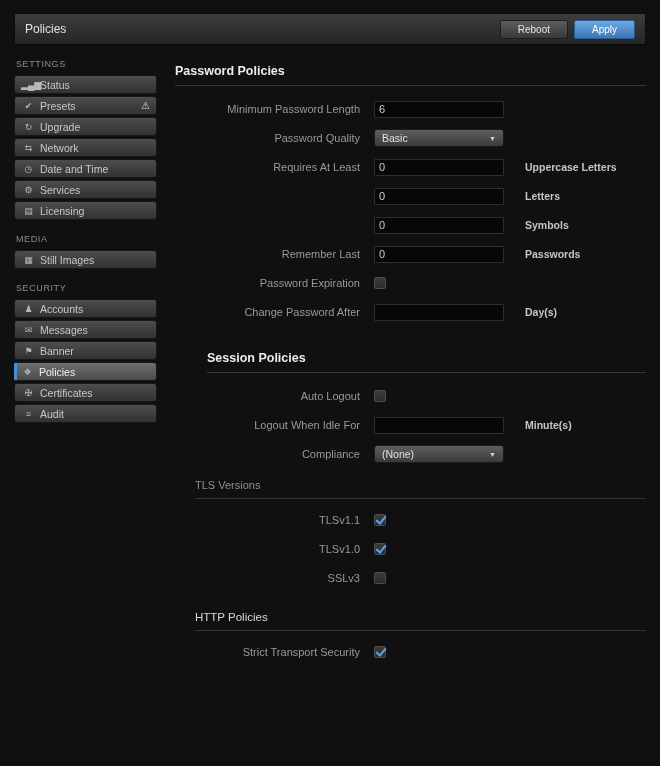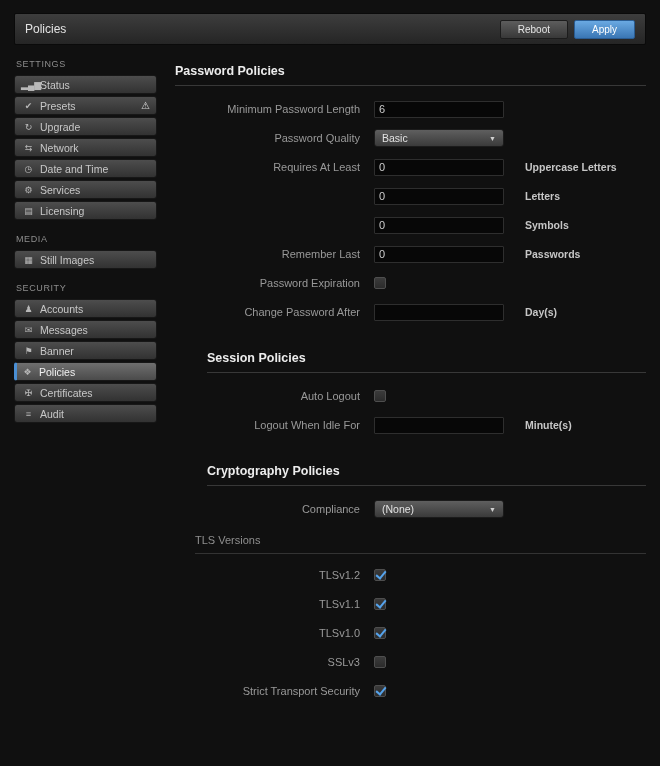--- a/index.html
+++ b/index.html
@@ -269,52 +269,48 @@
         <div class="row-label">Auto Logout</div>
         <input type="checkbox" class="cb" style="">
       </div>
 
       <div class="row">
         <div class="row-label">Logout When Idle For</div>
         <input type="text" class="txt" style="">
         <span class="suffix">Minute(s)</span>
       </div>
 
-      <h2 class="sec-title mt">Cryptography Policies</h2>
 
       <div class="row">
         <div class="row-label">Compliance</div>
         <div class="dropdown">
           <span>(None)</span>
           <span class="dd-arrow">▼</span>
         </div>
       </div>
 
       <div class="sub-title dim">TLS Versions</div>
 
-      <div class="row">
-        <div class="row-label">TLSv1.2</div>
-        <input type="checkbox" class="cb" checked="checked" style="">
-      </div>
 
       <div class="row">
         <div class="row-label">TLSv1.1</div>
         <input type="checkbox" class="cb" checked="checked" style="">
       </div>
 
       <div class="row">
         <div class="row-label">TLSv1.0</div>
         <input type="checkbox" class="cb" checked="checked" style="">
       </div>
 
       <div class="row">
         <div class="row-label">SSLv3</div>
         <input type="checkbox" class="cb" style="">
       </div>
 
+      <div class="sub-title bright">HTTP Policies</div>
 
       <div class="row">
         <div class="row-label">Strict Transport Security</div>
         <input type="checkbox" class="cb" checked="checked" style="">
       </div>
 
     </main>
   </div>
 </div>
 

